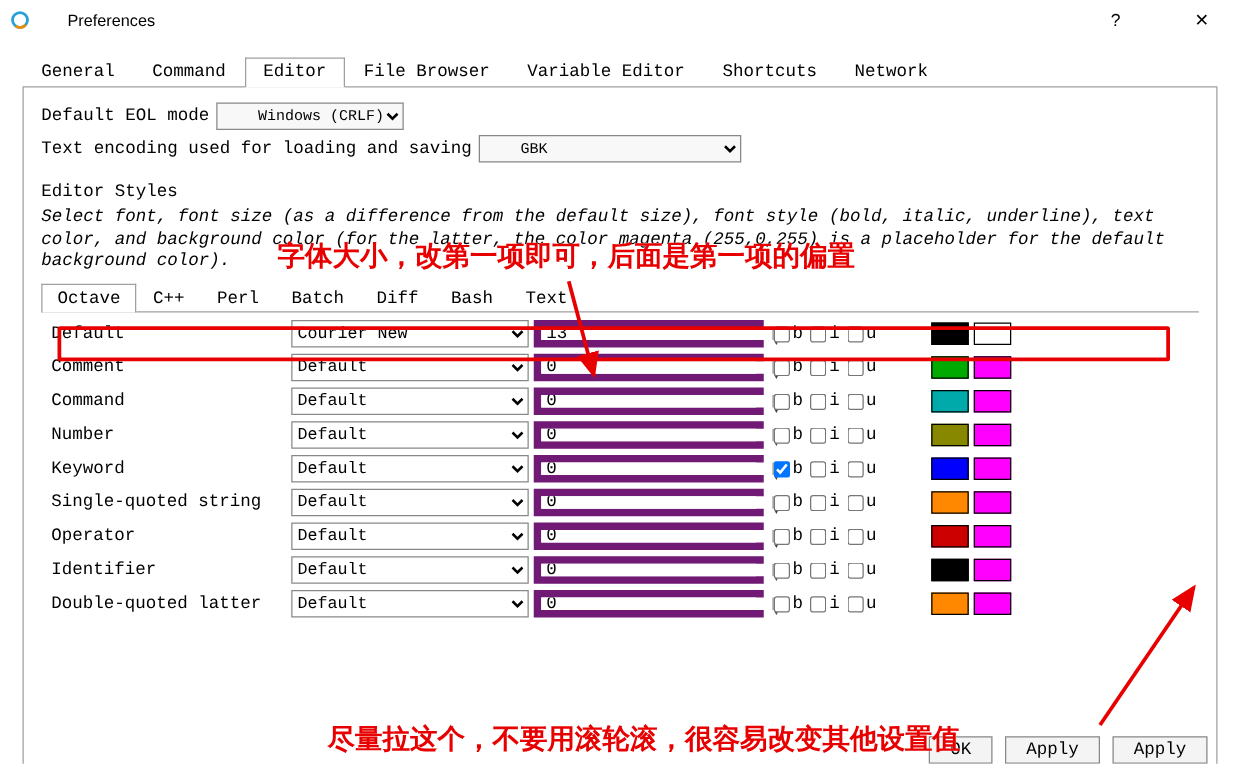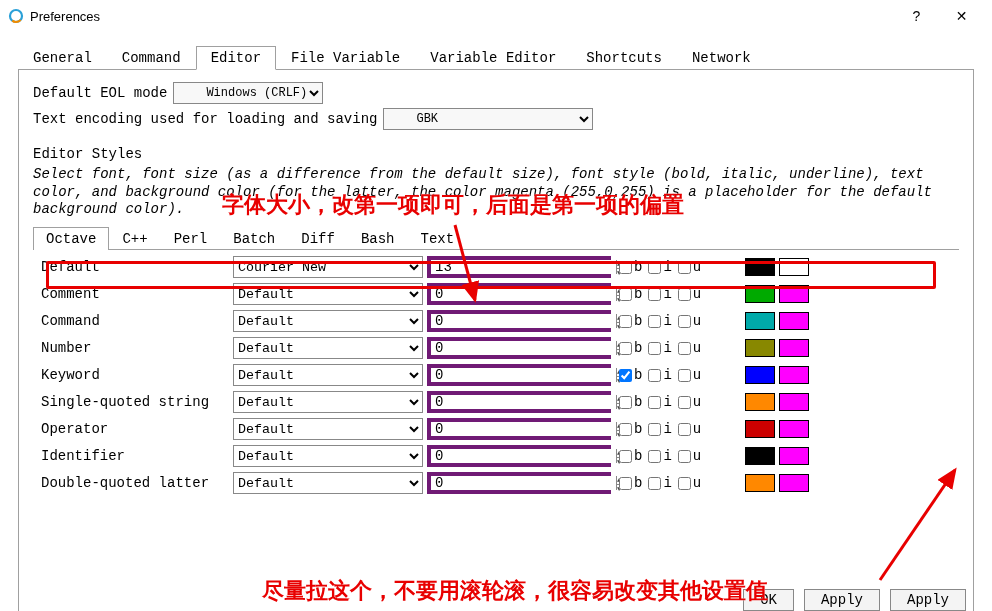--- a/index.html
+++ b/index.html
@@ -12,20 +12,21 @@
     height: 611px;
     overflow: hidden;
     position: relative;
   }
   .titlebar {
     display: flex;
     align-items: center;
     height: 32px;
     padding: 0 8px;
     background: #fff;
+    gap: 24px;
   }
   .titlebar .app-icon {
     width: 16px; height: 16px; margin-right: 6px;
     display: inline-block;
   }
   .titlebar .title { flex: 1; font-size: 13px; }
   .titlebar .winbtn {
     width: 45px; height: 28px; display: flex;
     align-items: center; justify-content: center;
     font-family: "Segoe UI", sans-serif; font-size: 14px;
@@ -89,21 +90,21 @@
   .style-row {
     display: flex; align-items: center; height: 27px;
     font-family: "Courier New", monospace; font-size: 14px;
   }
   .style-row .name { width: 200px; padding-left: 8px; }
   .style-row .font-sel { width: 190px; }
   .style-row .font-sel select { width: 100%; height: 22px; font-family: "Courier New", monospace; border:1px solid #888; background:#fff;}
   .style-row .size { width: 188px; padding-left: 4px; }
   .spinbox {
     display: flex; height: 22px; width: 100%;
-    border: 4px solid #701a75;
+    border: 6px solid #701a75;
   }
   .spinbox input {
     flex: 1; border: none; padding: 0 4px;
     font-family: "Courier New", monospace; font-size: 14px; outline:none;
   }
   .spinbox .spins {
     width: 16px; display: flex; flex-direction: column;
     border-left: 1px solid #888;
   }
   .spinbox .spins div {
@@ -151,21 +152,21 @@
   </span>
   <span class="title">Preferences</span>
   <div class="winbtn">?</div>
   <div class="winbtn">✕</div>
 </div>
 
 <div class="tabs" id="mainTabs">
     <div class="tab">General</div>
     <div class="tab">Command</div>
     <div class="tab active">Editor</div>
-    <div class="tab">File Variable</div>
+    <div class="tab">File Browser</div>
     <div class="tab">Variable Editor</div>
     <div class="tab">Shortcuts</div>
     <div class="tab">Network</div>
   </div>
 
 <div class="panel-outer">
   <div class="panel-scroll">
 
     <div class="row-line">
       <label>Default EOL mode</label>

